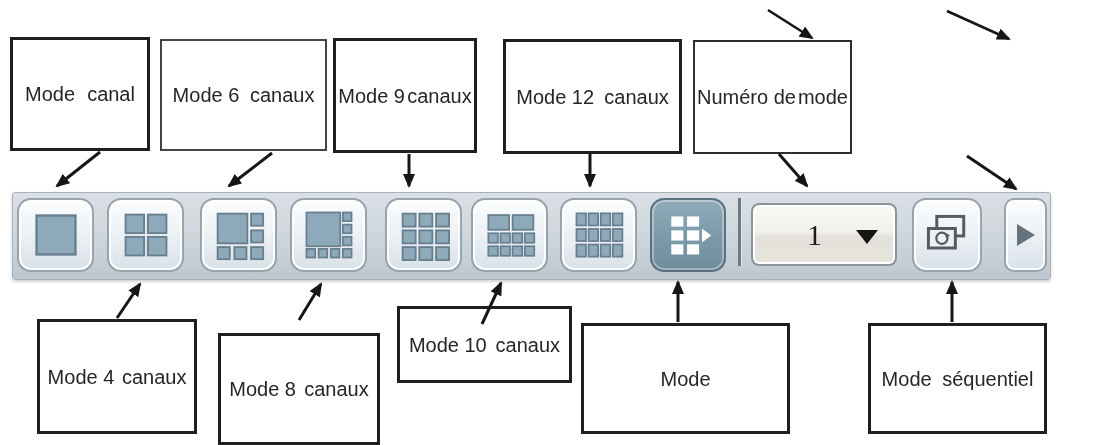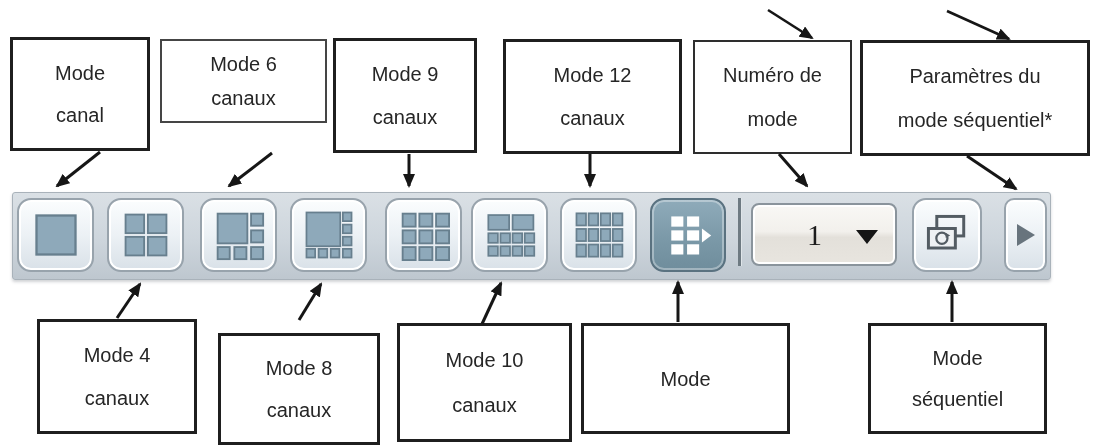--- a/index.html
+++ b/index.html
@@ -50,34 +50,34 @@
   .bseq{left:899px;width:70px}
   .bparams{left:991px;width:43px;border-radius:10px}
   .play{
     width:0;height:0;border-top:11px solid transparent;border-bottom:11px solid transparent;
     border-left:18px solid #68747d;
   }
   
   .box{
     position:absolute;box-sizing:border-box;background:#ffffff;
     border:3px solid #1f1f1f;
-    display:flex;flex-direction:column;justify-content:space-evenly;align-items:center;
+    display:flex;flex-direction:row;justify-content:space-evenly;align-items:center;
     font-size:20px;color:#262626;text-align:center;line-height:1;z-index:3;
   }
   .co-t1{border-width:2px;border-color:#454545}
   .co-t4{border-width:2px;border-color:#2e2e2e}
   .t0{left:10px;top:37px;width:140px;height:114px}
-  .t1{left:160px;top:39px;width:167px;height:84px}
+  .t1{left:160px;top:39px;width:167px;height:112px}
   .t2{left:333px;top:38px;width:144px;height:115px}
   .t3{left:503px;top:39px;width:179px;height:115px}
   .t4{left:693px;top:40px;width:159px;height:114px}
   .t5{left:860px;top:40px;width:230px;height:116px}
   .u0{left:37px;top:319px;width:160px;height:115px}
   .u1{left:218px;top:333px;width:162px;height:112px}
-  .u2{left:397px;top:323px;width:175px;height:119px}
+  .u2{left:397px;top:306px;width:175px;height:77px}
   .u3{left:581px;top:323px;width:209px;height:111px}
   .u4{left:868px;top:323px;width:179px;height:111px}
   
   .arrows{position:absolute;left:0;top:0;z-index:6;pointer-events:none;}
 </style>
 </head>
 <body>
 
 <div class="canvas">
 
@@ -227,24 +227,20 @@
     <span>Mode 9</span>
     <span>canaux</span>
   </div>
   <div class="box t3">
     <span>Mode 12</span>
     <span>canaux</span>
   </div>
   <div class="box t4 co-t4">
     <span>Numéro de</span>
     <span>mode</span>
-  </div>
-  <div class="box t5">
-    <span>Paramètres du</span>
-    <span>mode séquentiel*</span>
   </div>
 
   <div class="box u0">
     <span>Mode 4</span>
     <span>canaux</span>
   </div>
   <div class="box u1">
     <span>Mode 8</span>
     <span>canaux</span>
   </div>

